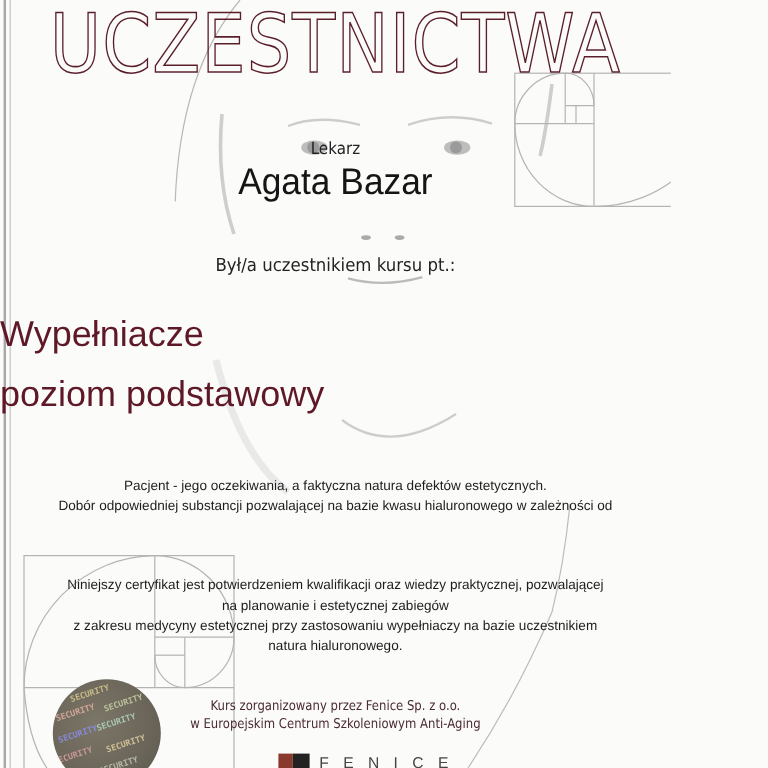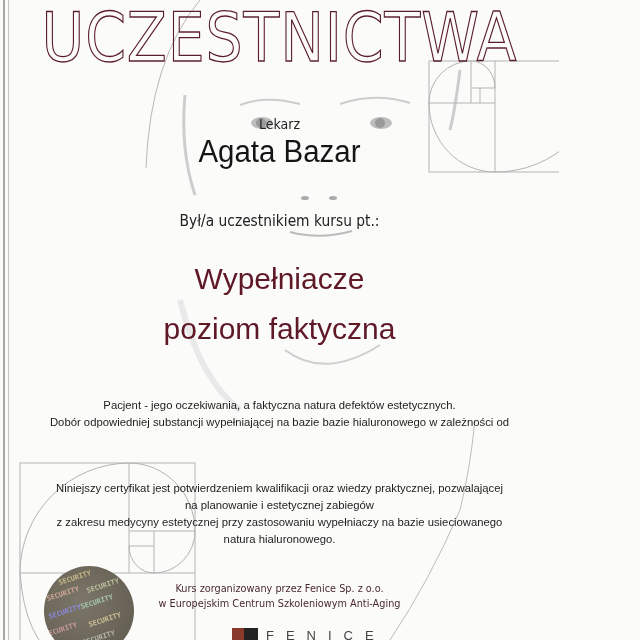--- a/index.html
+++ b/index.html
@@ -7,21 +7,21 @@
   .page { position:absolute; left:0; top:0; width:559px; height:640px; background:#fbfbfa; overflow:hidden; }
   .border-line { position:absolute; top:0; bottom:0; background:#a8a8a8; }
   .bg-svg { position:absolute; left:0; top:0; width:640px; height:640px; }
   .title { position:absolute; left:0; right:0; top:-2px; text-align:center; color:#5a1d2a;
            font-family:"DejaVu Sans", sans-serif; font-weight:200; font-size:68px; letter-spacing:1px;
            transform:scaleX(0.86); transform-origin:center top; -webkit-text-stroke:0; }
   .title span { font-weight:normal; color:transparent; -webkit-text-stroke:1.3px #5a1d2a; }
   .role { position:absolute; left:0; right:0; top:116px; text-align:center; font-size:14px; color:#222; font-family:"DejaVu Sans", sans-serif; transform:scaleX(0.9); }
   .name { position:absolute; left:0; right:0; top:134px; text-align:center; font-size:31px; color:#151515; font-family:"Liberation Sans", sans-serif; transform:scaleX(0.95); }
   .participant { position:absolute; left:0; right:0; top:212px; text-align:center; font-size:15px; color:#222; font-family:"DejaVu Sans", sans-serif; transform:scaleX(0.92); }
-  .course { position:absolute; left:0; right:0; top:254px; text-align:center; font-size:30px; line-height:50px; color:#5e1826; font-family:"Liberation Sans", sans-serif; }
+  .course { position:absolute; left:0; right:0; top:254px; text-align:left; font-size:30px; line-height:50px; color:#5e1826; font-family:"Liberation Sans", sans-serif; }
   .para { position:absolute; left:0; right:0; text-align:center; font-size:11.3px; line-height:17px; color:#1d1d1d; font-family:"Liberation Sans", sans-serif; }
   .para1 { top:397px; }
   .para2 { top:480px; }
   .organizer { position:absolute; left:0; right:0; top:581px; text-align:center; font-size:11.3px; line-height:15px; color:#4a2a30; font-family:"DejaVu Sans", sans-serif; transform:scaleX(0.86); }
   .logo { position:absolute; left:232px; top:628px; height:14px; display:flex; align-items:center; }
   .logo-mark { width:26px; height:14px; display:flex; }
   .logo-mark .a { width:12px; height:14px; background:#8a3a2c; }
   .logo-mark .b { width:14px; height:14px; background:#222; }
   .logo-text { margin-left:8px; font-size:13px; letter-spacing:12px; color:#444; font-family:"Liberation Sans", sans-serif; }
   .hologram { position:absolute; left:44px; top:566px; width:90px; height:90px; border-radius:50%;
@@ -91,32 +91,32 @@
   </svg>
 
   <div class="title"><span>UCZESTNICTWA</span></div>
 
   <div class="role">Lekarz</div>
   <div class="name">Agata Bazar</div>
   <div class="participant">Był/a uczestnikiem kursu pt.:</div>
 
   <div class="course">
     <div>Wypełniacze</div>
-    <div>poziom faktyczna</div>
+    <div>poziom podstawowy</div>
   </div>
 
   <div class="para para1">
     <div>Pacjent - jego oczekiwania, a faktyczna natura defektów estetycznych.</div>
-    <div>Dobór odpowiedniej substancji wypełniającej na bazie bazie hialuronowego w zależności od</div>
+    <div>Dobór odpowiedniej substancji pozwalającej na bazie kwasu hialuronowego w zależności od</div>
   </div>
 
   <div class="para para2">
     <div>Niniejszy certyfikat jest potwierdzeniem kwalifikacji oraz wiedzy praktycznej, pozwalającej</div>
     <div>na planowanie i estetycznej zabiegów</div>
-    <div>z zakresu medycyny estetycznej przy zastosowaniu wypełniaczy na bazie usieciowanego</div>
+    <div>z zakresu medycyny estetycznej przy zastosowaniu wypełniaczy na bazie uczestnikiem</div>
     <div>natura hialuronowego.</div>
   </div>
 
   <div class="organizer">
     <div>Kurs zorganizowany przez Fenice Sp. z o.o.</div>
     <div>w Europejskim Centrum Szkoleniowym Anti-Aging</div>
   </div>
 
   <div class="hologram">
     <div class="holo-text" style="left:14px;top:8px;color:#d8c890;">SECURITY</div>

